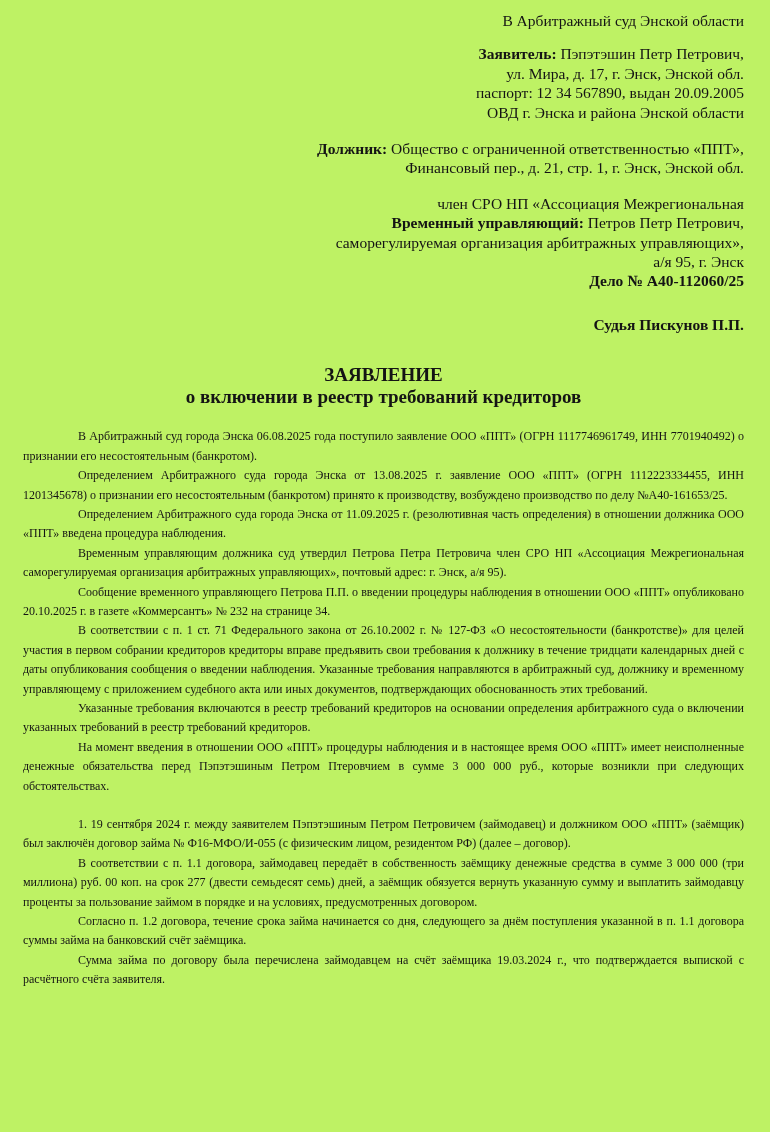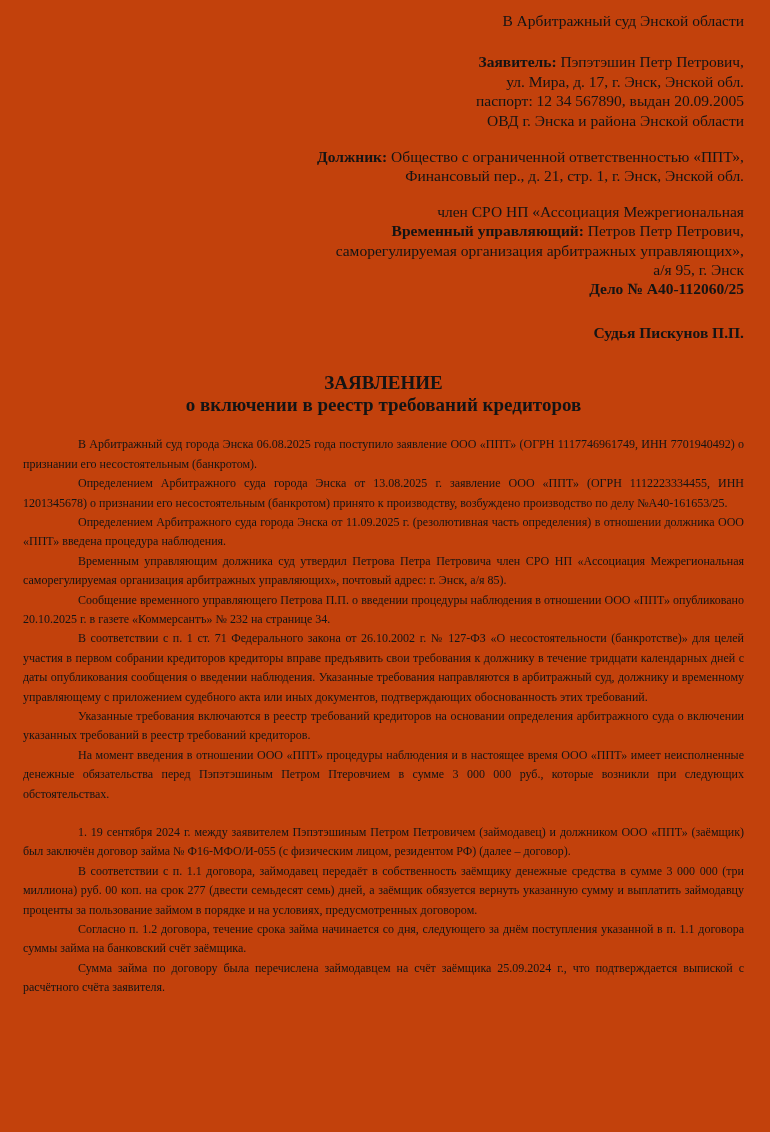--- a/index.html
+++ b/index.html
@@ -12,30 +12,30 @@
     height: 1132px;
     font-family: "Liberation Serif", "DejaVu Serif", serif;
     color: #141414;
     overflow: hidden;
   }
   .page {
     box-sizing: border-box;
     width: 770px;
     height: 1132px;
     padding: 11px 26px 0 23px;
-    background: #c2410c;
+    background: #bef264;
   }
   
   .header {
     text-align: right;
     font-size: 15.5px;
     line-height: 19.4px;
   }
   .header .line { white-space: nowrap; }
-  .hdr-block-applicant { margin-top: 22px; }
+  .hdr-block-applicant { margin-top: 14px; }
   .hdr-block-debtor    { margin-top: 17px; }
   .hdr-block-manager   { margin-top: 16px; }
   .hdr-case            { font-weight: bold; }
   .hdr-judge           { margin-top: 24px; font-weight: bold; }
   .bold { font-weight: bold; }
   
   .title-block {
     margin-top: 30px;
     text-align: center;
     font-weight: bold;
@@ -96,24 +96,24 @@
 
   <div class="title-block">
     <div>ЗАЯВЛЕНИЕ</div>
     <div>о включении в реестр требований кредиторов</div>
   </div>
 
   <div class="doc-body">
     <p>В Арбитражный суд города Энска 06.08.2025 года поступило заявление ООО «ППТ» (ОГРН 1117746961749, ИНН 7701940492) о признании его несостоятельным (банкротом).</p>
     <p>Определением Арбитражного суда города Энска от 13.08.2025 г. заявление ООО «ППТ» (ОГРН 1112223334455, ИНН 1201345678) о признании его несостоятельным (банкротом) принято к производству, возбуждено производство по делу №А40-161653/25.</p>
     <p>Определением Арбитражного суда города Энска от 11.09.2025 г. (резолютивная часть определения) в отношении должника ООО «ППТ» введена процедура наблюдения.</p>
-    <p>Временным управляющим должника суд утвердил Петрова Петра Петровича член СРО НП «Ассоциация Межрегиональная саморегулируемая организация арбитражных управляющих», почтовый адрес: г. Энск, а/я 85).</p>
+    <p>Временным управляющим должника суд утвердил Петрова Петра Петровича член СРО НП «Ассоциация Межрегиональная саморегулируемая организация арбитражных управляющих», почтовый адрес: г. Энск, а/я 95).</p>
     <p>Сообщение временного управляющего Петрова П.П. о введении процедуры наблюдения в отношении ООО «ППТ» опубликовано 20.10.2025 г. в газете «Коммерсантъ» № 232 на странице 34.</p>
     <p>В соответствии с п. 1 ст. 71 Федерального закона от 26.10.2002 г. № 127-ФЗ «О несостоятельности (банкротстве)» для целей участия в первом собрании кредиторов кредиторы вправе предъявить свои требования к должнику в течение тридцати календарных дней с даты опубликования сообщения о введении наблюдения. Указанные требования направляются в арбитражный суд, должнику и временному управляющему с приложением судебного акта или иных документов, подтверждающих обоснованность этих требований.</p>
     <p>Указанные требования включаются в реестр требований кредиторов на основании определения арбитражного суда о включении указанных требований в реестр требований кредиторов.</p>
     <p>На момент введения в отношении ООО «ППТ» процедуры наблюдения и в настоящее время ООО «ППТ» имеет неисполненные денежные обязательства перед Пэпэтэшиным Петром Птеровчием в сумме 3 000 000 руб., которые возникли при следующих обстоятельствах.</p>
     <p class="spaced">1. 19 сентября 2024 г. между заявителем Пэпэтэшиным Петром Петровичем (займодавец) и должником ООО «ППТ» (заёмщик) был заключён договор займа № Ф16-МФО/И-055 (с физическим лицом, резидентом РФ) (далее – договор).</p>
     <p>В соответствии с п. 1.1 договора, займодавец передаёт в собственность заёмщику денежные средства в сумме 3 000 000 (три миллиона) руб. 00 коп. на срок 277 (двести семьдесят семь) дней, а заёмщик обязуется вернуть указанную сумму и выплатить займодавцу проценты за пользование займом в порядке и на условиях, предусмотренных договором.</p>
     <p>Согласно п. 1.2 договора, течение срока займа начинается со дня, следующего за днём поступления указанной в п. 1.1 договора суммы займа на банковский счёт заёмщика.</p>
-    <p>Сумма займа по договору была перечислена займодавцем на счёт заёмщика 25.09.2024 г., что подтверждается выпиской с расчётного счёта заявителя.</p>
+    <p>Сумма займа по договору была перечислена займодавцем на счёт заёмщика 19.03.2024 г., что подтверждается выпиской с расчётного счёта заявителя.</p>
   </div>
 
 </div>
 
 </body></html>

